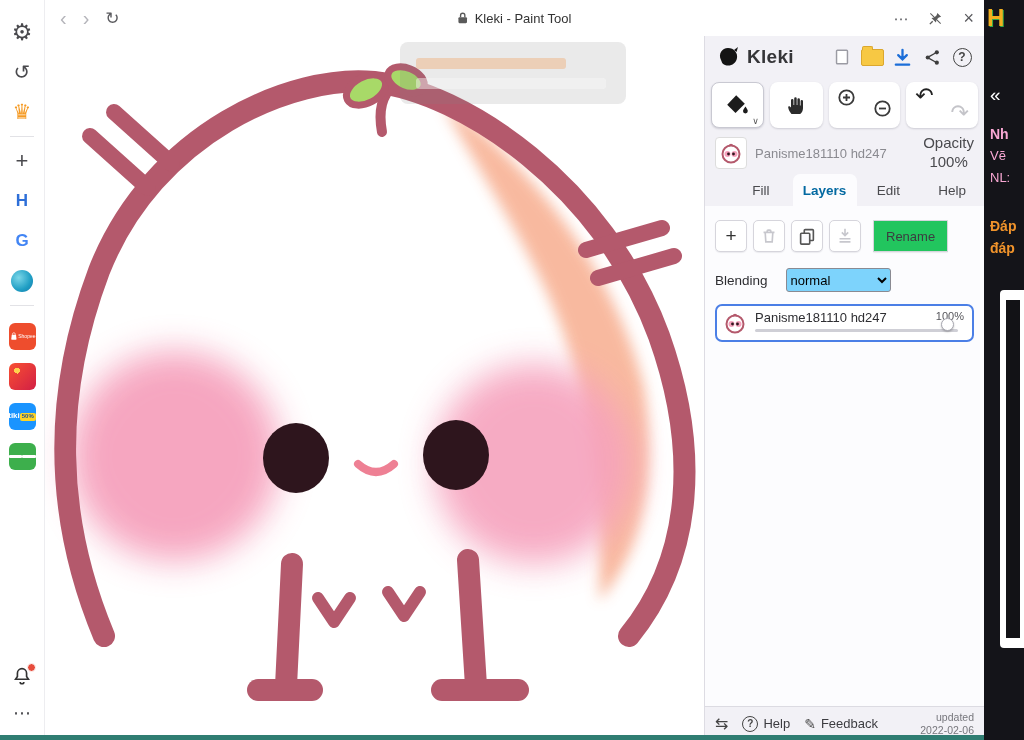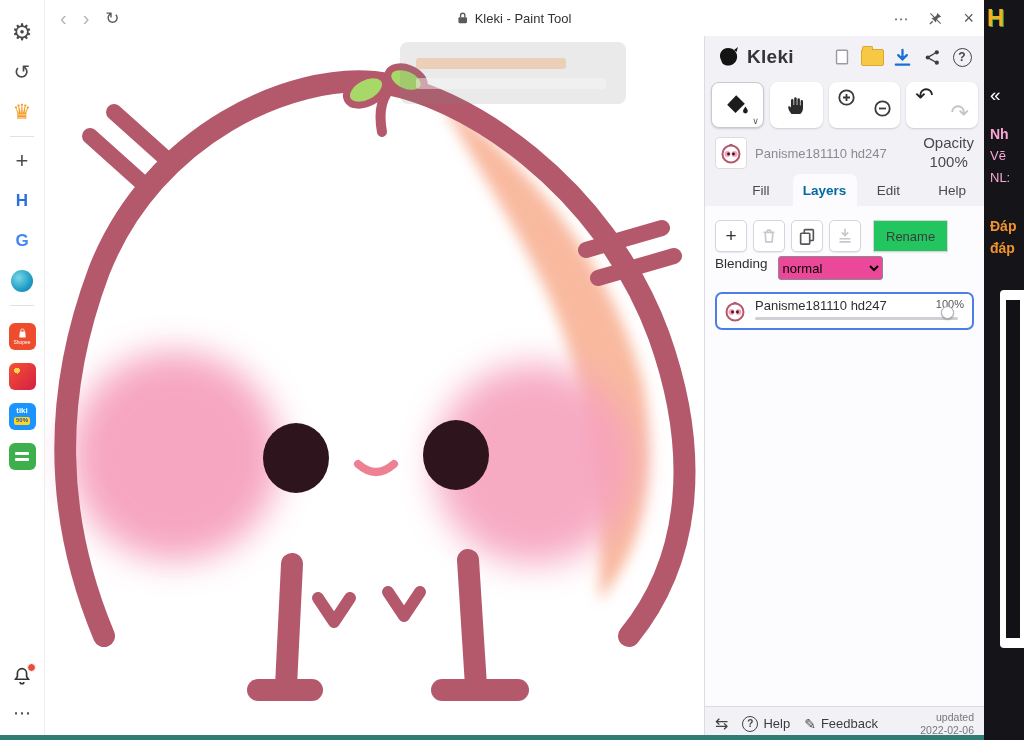--- a/index.html
+++ b/index.html
@@ -8,21 +8,21 @@
 
   
   .rail{position:absolute;left:0;top:0;width:44px;height:740px;background:#fff;border-right:1px solid #ededf0;display:flex;flex-direction:column;align-items:center;z-index:4;}
   .ric{width:44px;height:40px;display:flex;align-items:center;justify-content:center;flex:0 0 auto;}
   .rail-div{width:24px;height:1px;background:#e2e2e6;margin:4px 0;flex:0 0 auto;}
   .glyph{color:#4a4a4e;font-size:20px;line-height:1;}
   .crown{color:#f59a23;font-size:21px;}
   .hletter{color:#2e6fd8;font-weight:bold;font-size:17px;}
   .gletter{color:#4285f4;font-weight:bold;font-size:17px;}
   .tealcircle{width:22px;height:22px;border-radius:50%;background:radial-gradient(circle at 35% 35%,#7ad6e8,#1f9ec4 60%,#1577a8);}
-  .sq{width:27px;height:27px;border-radius:6px;position:relative;display:flex;flex-direction:column;align-items:center;justify-content:center;overflow:hidden;margin-top:12px;}
+  .sq{width:27px;height:27px;border-radius:6px;position:relative;display:flex;align-items:center;justify-content:center;overflow:hidden;margin-top:12px;}
   .sq-shopee{background:#ee4d2d;}
   .sq-shopee .micro{color:#fff;font-size:5px;line-height:1;margin-top:1px;}
   .sq-red{background:radial-gradient(circle at 30% 28%,#ffd34d 0 3px,rgba(0,0,0,0) 3px),linear-gradient(135deg,#f85032,#d21f45);}
   .sq-tiki{background:#1a94ff;}
   .sq-tiki .tikitxt{color:#fff;font-weight:bold;font-size:8px;line-height:1;}
   .sq-tiki .tikibadge{background:#ffd424;color:#1a4f9c;font-weight:bold;font-size:6px;line-height:1.2;padding:0 2px;border-radius:2px;margin-top:2px;}
   .sq-green{background:#3daf4c;}
   .sq-green .bar{width:14px;height:3px;background:#fff;border-radius:1px;margin:1.5px 0;}
   .railspacer{flex:1 1 auto;}
   .belldot{position:absolute;top:-2px;right:-3px;width:7px;height:7px;border-radius:50%;background:#e74c3c;border:1px solid #fff;}
@@ -68,23 +68,23 @@
 
   .p-tabs{height:32px;display:flex;margin-left:24px;}
   .tab{flex:1;display:flex;align-items:center;justify-content:center;font-size:13.5px;color:#4a4a4e;border-radius:7px 7px 0 0;}
   .tab.active{background:#fcfcfe;color:#0369a1;font-weight:bold;}
 
   .p-content{position:absolute;top:170px;bottom:34px;left:0;right:0;background:#fcfcfe;}
   .btn-row{margin:14px 10px 0;display:flex;gap:6px;align-items:center;}
   .sbtn{width:30px;height:30px;background:#fff;border:1px solid #d6d5dc;border-radius:5px;display:flex;align-items:center;justify-content:center;box-shadow:0 1px 1px rgba(40,40,60,.08);}
   .sbtn .plus{font-size:19px;color:#333;line-height:1;margin-top:-2px;}
   .renamebtn{height:30px;padding:0 12px;background:#22c55e;border:1px solid #d6d5dc;border-radius:1px;display:flex;align-items:center;font-size:13px;color:#3c3c40;box-shadow:0 1px 1px rgba(40,40,60,.08);margin-left:6px;}
-  .blend-row{margin:4px 10px 0;display:flex;gap:10px;}
+  .blend-row{margin:16px 10px 0;display:flex;align-items:center;gap:18px;}
   .blend-label{font-size:13.5px;color:#2e2e32;}
-  .blend-select{height:24px;font-size:13px;font-family:"Liberation Sans",sans-serif;border:1px solid #8a8a92;border-radius:3px;background:#ec4899;min-width:105px;}
+  .blend-select{height:24px;font-size:13px;font-family:"Liberation Sans",sans-serif;border:1px solid #8a8a92;border-radius:3px;background:#7dd3fc;min-width:105px;}
   .layer-card{margin:12px 10px 0;height:38px;background:#fff;border:2px solid #4b7fe6;border-radius:7px;position:relative;box-sizing:border-box;}
   .lc-thumb{position:absolute;left:6px;top:5px;width:24px;height:24px;}
   .lc-name{position:absolute;left:38px;top:4px;font-size:13px;color:#2e2e32;}
   .lc-pct{position:absolute;right:8px;top:4px;font-size:11px;color:#55555a;}
   .lc-track{position:absolute;left:38px;right:14px;bottom:8px;height:3px;background:#cfcfd6;border-radius:2px;}
   .lc-knob{position:absolute;right:4px;bottom:1px;width:13px;height:13px;border-radius:50%;background:#fff;border:1.5px solid #a9a9b2;box-sizing:border-box;box-shadow:0 1px 2px rgba(0,0,0,.25);}
 
   .p-footer{position:absolute;left:0;right:0;bottom:0;height:34px;background:#f2f1f6;border-top:1px solid #dcdbe2;display:flex;align-items:center;padding:0 10px;gap:14px;box-sizing:border-box;}
   .f-ic{font-size:16px;color:#444;line-height:1;}
   .f-chip{display:flex;align-items:center;gap:5px;font-size:13px;color:#3c3c40;}

